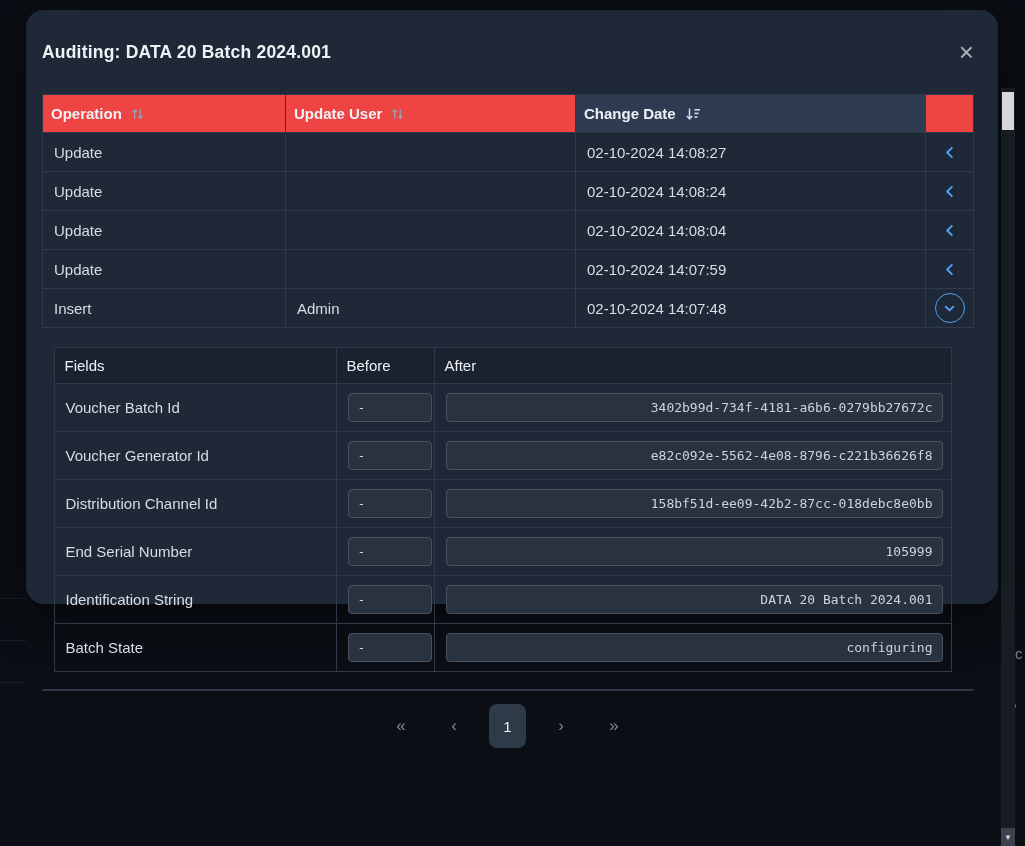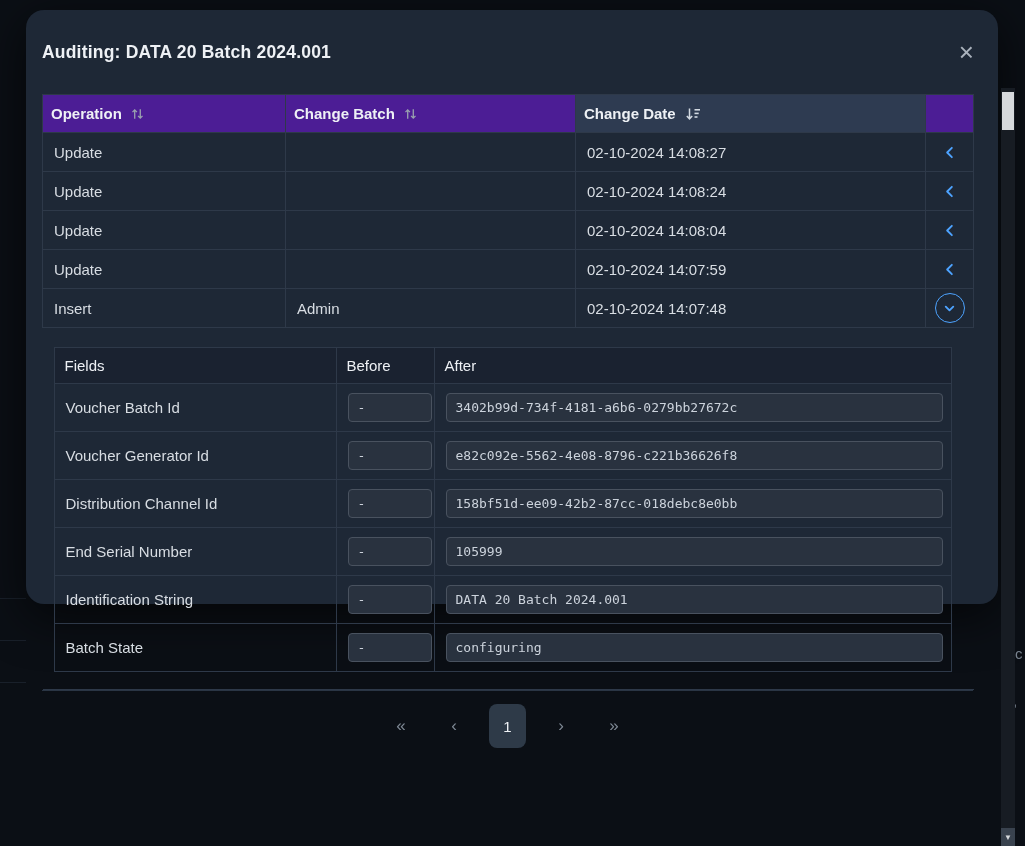--- a/index.html
+++ b/index.html
@@ -32,21 +32,21 @@
   .close-btn {
     background:none; border:none; color:#aab2bc; font-size:26px; line-height:1;
     cursor:pointer; font-family:inherit; padding:0 2px;
   }
   .modal-body { padding:0 25px 0 16px; }
 
   table { border-collapse:collapse; table-layout:fixed; }
   .audit-table { width:931px; }
   .audit-table th, .audit-table td { border:1px solid #2e3949; }
   .audit-table thead th {
-    height:38px; background:#4c1d95; text-align:left; padding-left:8px;
+    height:38px; background:#ef4444; text-align:left; padding-left:8px;
     font-size:15px; font-weight:bold; color:#eef1f5; vertical-align:middle;
   }
   .audit-table thead th.sorted { background:#2e3b51; }
   .audit-table thead th .th-inner { display:flex; align-items:center; gap:9px; }
   .audit-table tbody td {
     height:39px; padding-left:11px; font-size:15px; color:#d8dde3; vertical-align:middle;
   }
   .icon-col { text-align:center !important; padding-left:0 !important; }
   .row-toggle {
     background:none; border:none; cursor:pointer; display:inline-flex;
@@ -66,21 +66,21 @@
   .detail-table tbody td { height:48px; vertical-align:middle; }
   .field-cell { padding-left:10px; font-size:15px; color:#e2e6ec; }
   .before-cell { padding:0 6px 0 8px; }
   .after-cell  { padding:0 8px 0 10px; }
   .audit-input {
     background:#29323f; border:1px solid #49525f; border-radius:4px;
     color:#ccd3dc; font-family:"DejaVu Sans Mono", monospace; font-size:13px;
     height:29px; padding:0 9px; outline:none;
   }
   .before-input { width:84px; }
-  .after-input { width:100%; }
+  .after-input { width:100%;text-align:right; }
 
   
   .pagination {
     height:94px; border-top:1px solid #2a3544;
     display:flex; justify-content:center; align-items:flex-start; gap:17px; padding-top:13px;
   }
   .page-btn {
     min-width:36px; height:44px; background:transparent; border:none;
     color:#7e8894; font-size:17px; cursor:pointer; font-family:inherit;
     display:flex; align-items:center; justify-content:center;
@@ -129,21 +129,21 @@
               <span>
                 <svg width="13" height="14" viewBox="0 0 14 14">
                   <path d="M4 12 V2.8 M1.6 5 L4 2.5 L6.4 5" stroke="#9aa3af" stroke-width="1.4" fill="none"></path>
                   <path d="M10 2 V11.2 M7.6 9 L10 11.5 L12.4 9" stroke="#9aa3af" stroke-width="1.4" fill="none"></path>
                 </svg>
               </span>
             </span>
           </th>
           <th>
             <span class="th-inner">
-              <span>Change Batch</span>
+              <span>Update User</span>
               <span>
                 <svg width="13" height="14" viewBox="0 0 14 14">
                   <path d="M4 12 V2.8 M1.6 5 L4 2.5 L6.4 5" stroke="#9aa3af" stroke-width="1.4" fill="none"></path>
                   <path d="M10 2 V11.2 M7.6 9 L10 11.5 L12.4 9" stroke="#9aa3af" stroke-width="1.4" fill="none"></path>
                 </svg>
               </span>
             </span>
           </th>
           <th class="sorted">
             <span class="th-inner">

